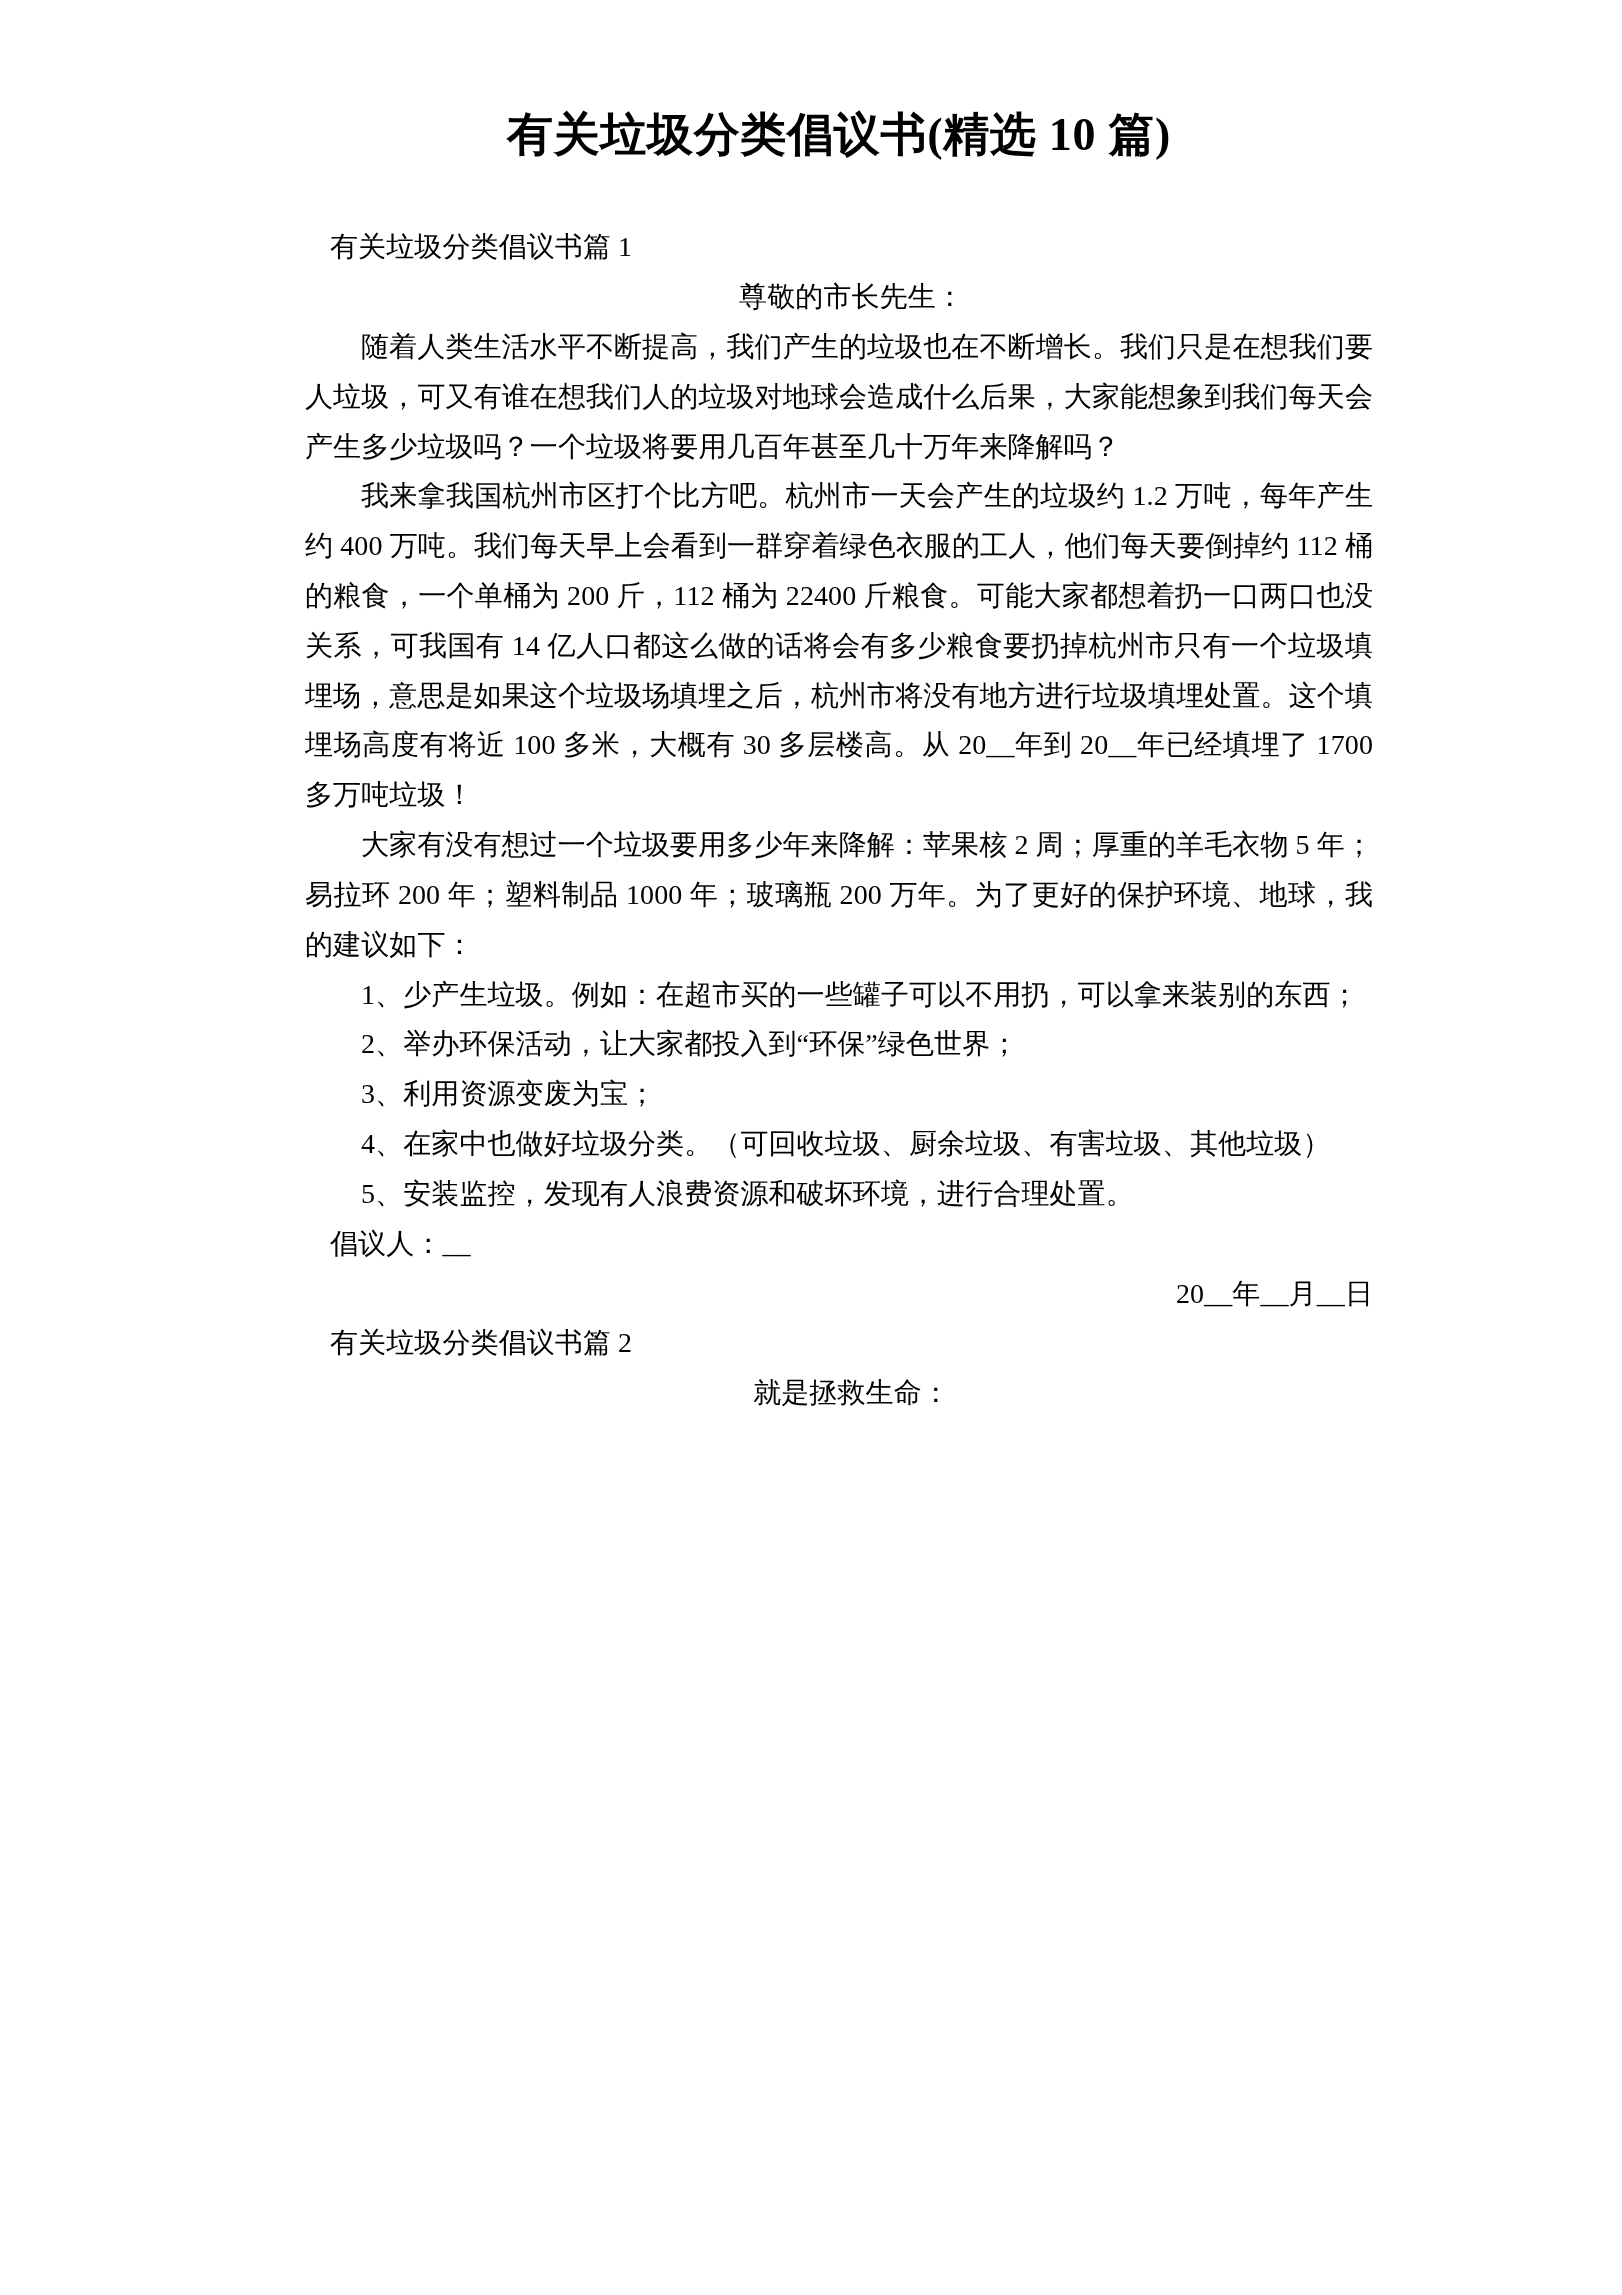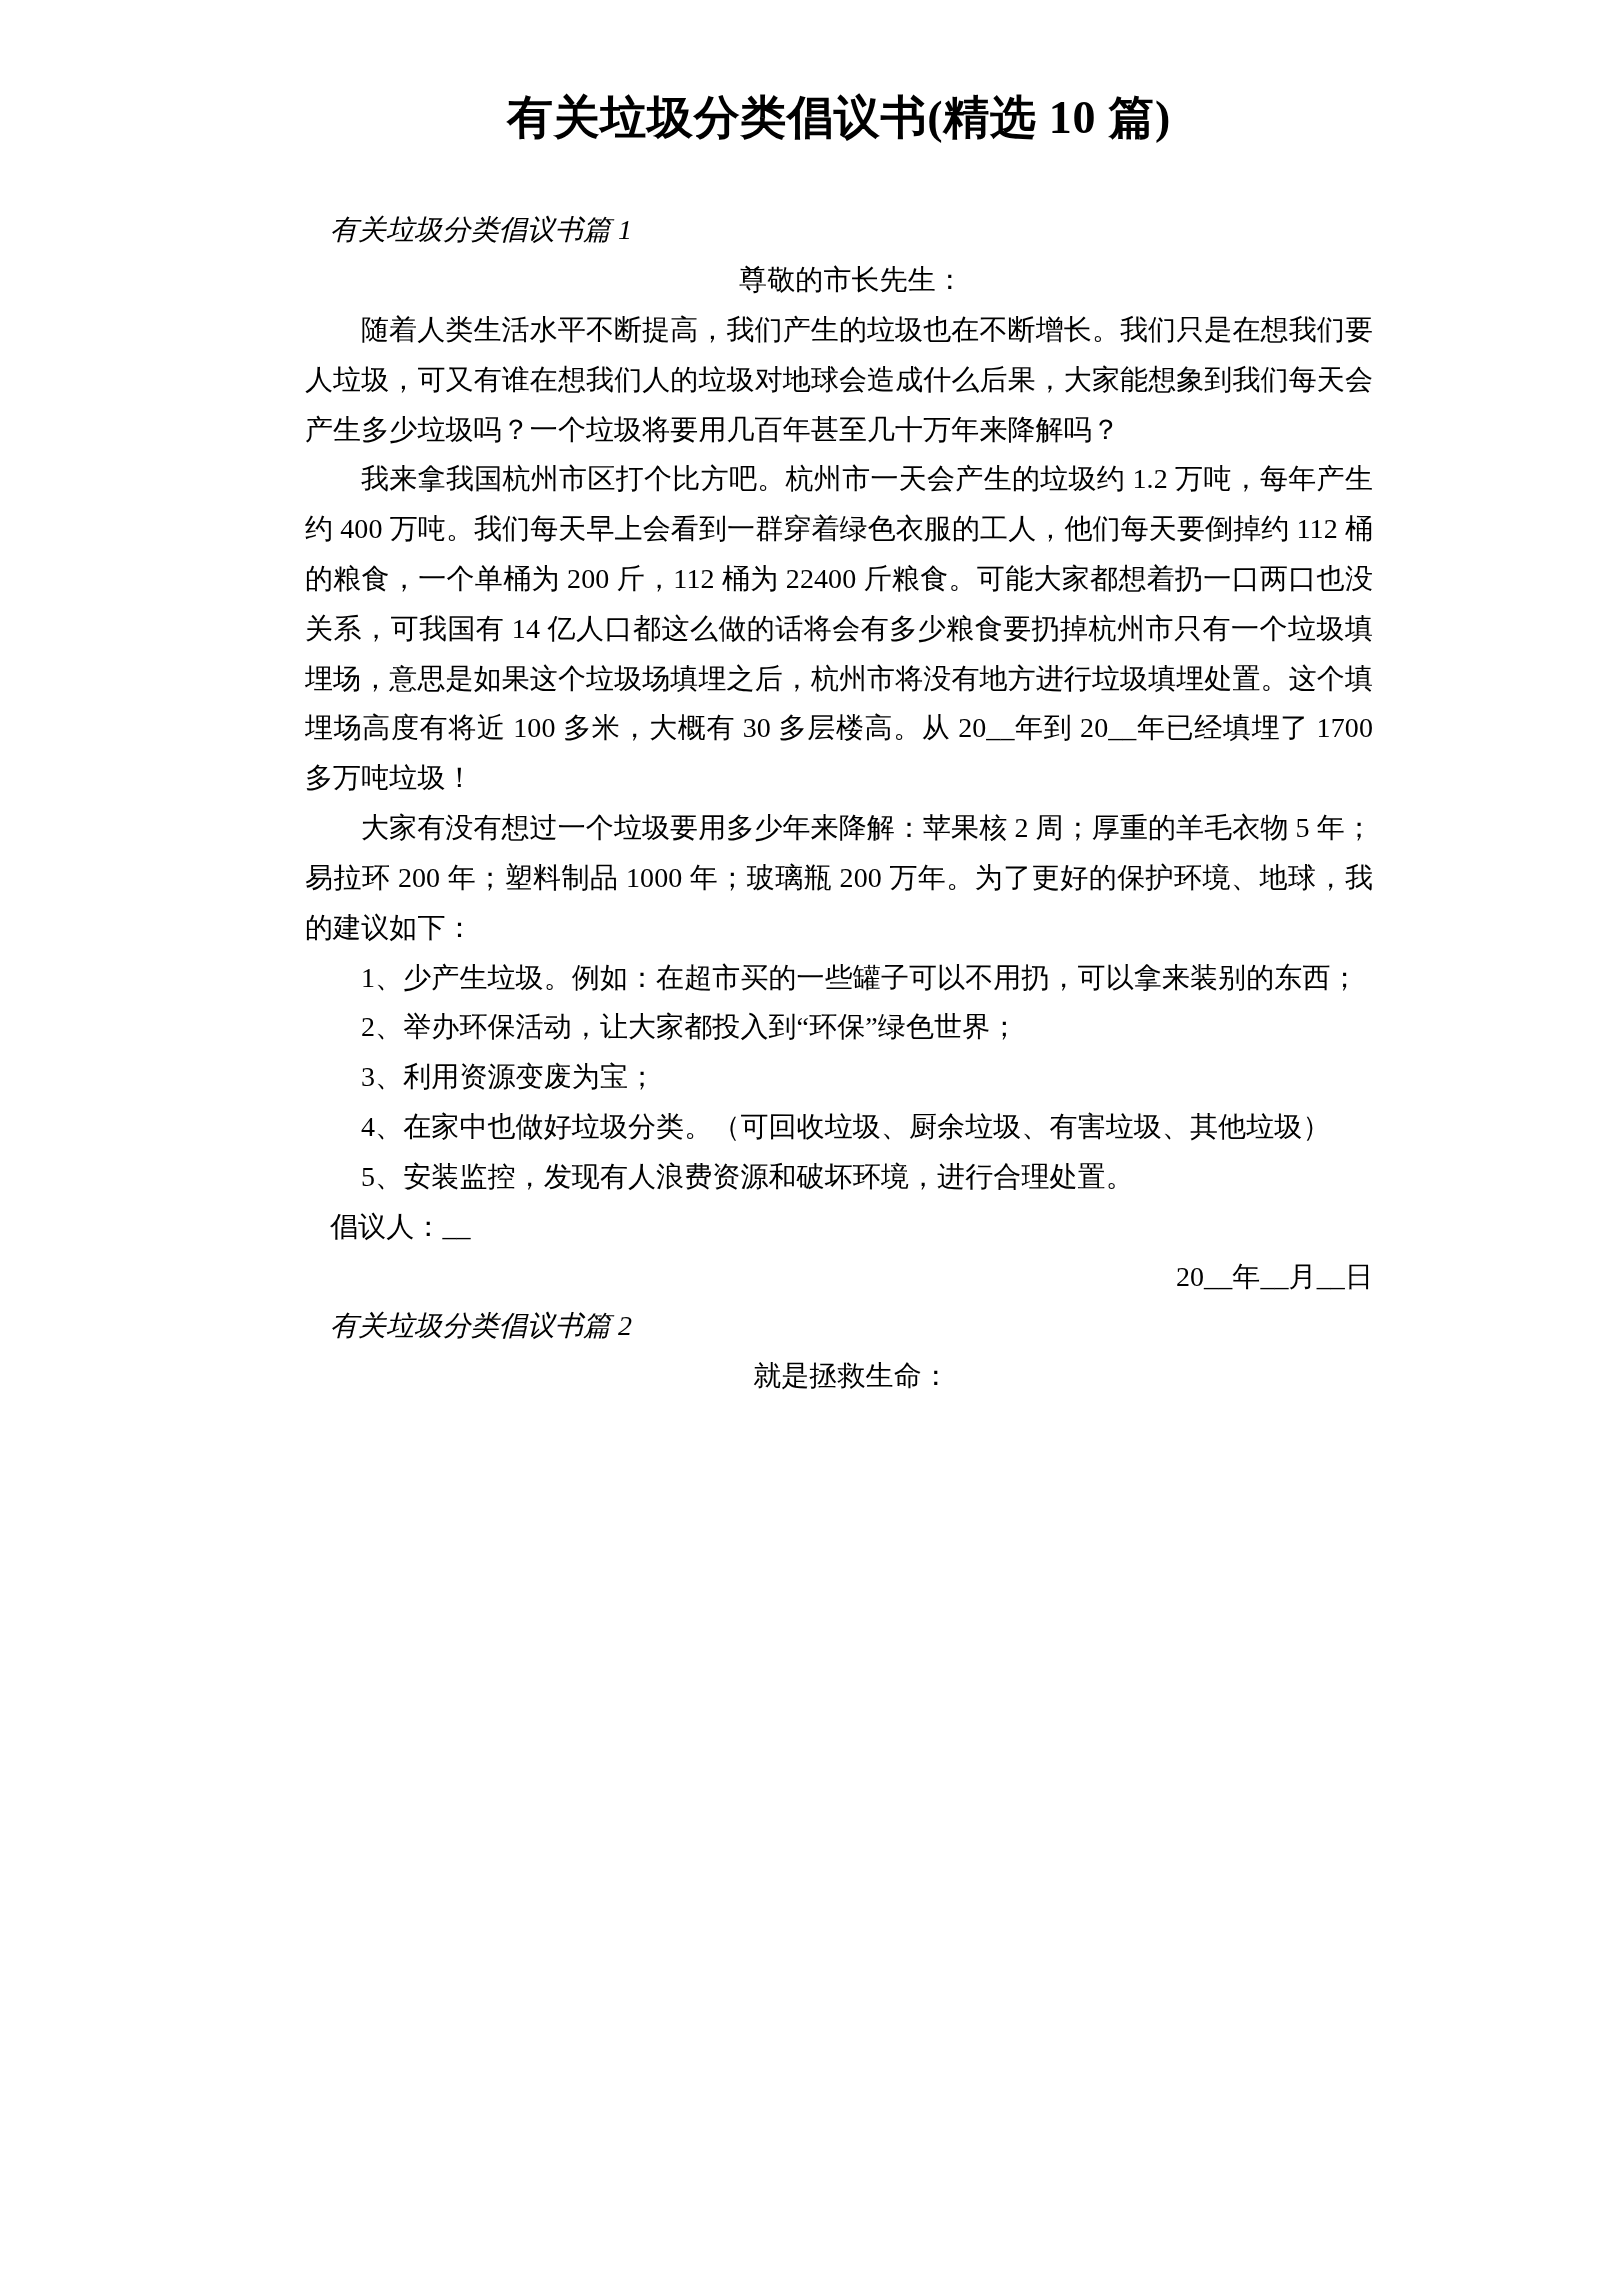--- a/index.html
+++ b/index.html
@@ -25,41 +25,40 @@
     position: absolute;
     left: 305px;
     top: 0;
     width: 1068px;
   }
   .doc-title {
     font-size: 46px;
     font-weight: bold;
     text-align: center;
     letter-spacing: 0.7px;
-    margin: 6px;
-    padding-top: 84px;
+    margin: 0;
+    padding-top: 107px;
     line-height: 1.2;
     white-space: nowrap;
   }
   .body-block {
     margin-top: 60px;
   }
   p {
     margin: 0 0 0 0;
     font-size: 28px;
     line-height: 1.78;
     text-align: justify;
     text-justify: inter-ideograph;
     letter-spacing: 0.1px;
     word-break: break-all;
   }
   p.sec-head {
     text-indent: 25px;
     text-align: left;
-    font-style: italic;
   }
   p.salutation {
     text-indent: 25px;
     text-align: center;
   }
   p.para {
     text-indent: 56px;
   }
   p.item {
     text-indent: 56px;

